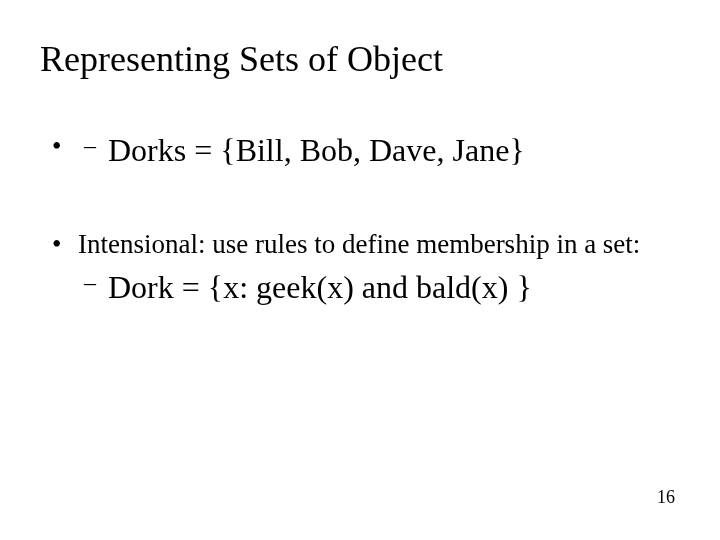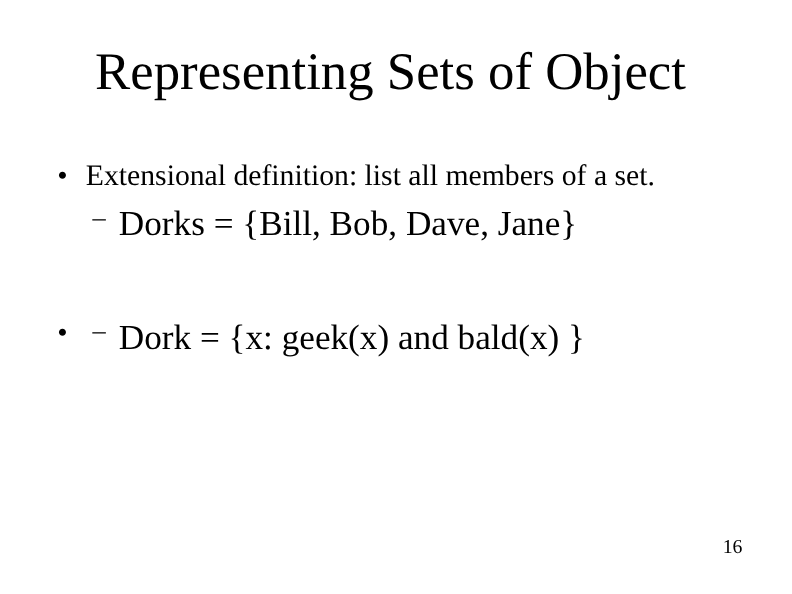--- a/index.html
+++ b/index.html
@@ -16,23 +16,23 @@
       position: relative;
       overflow: hidden;
     }
     .slide {
       width: 100%;
       height: 100%;
       padding: 30px 50px 30px 40px;
       position: relative;
     }
     .title {
-      font-size: 48px;
+      font-size: 36px;
       font-weight: normal;
-      text-align: center;
+      text-align: left;
       margin-top: 8px;
       margin-bottom: 50px;
     }
     .bullet-list {
       list-style: none;
       padding-left: 10px;
     }
     .bullet-item {
       font-size: 27px;
       line-height: 1.25;
@@ -77,33 +77,33 @@
     }
   </style>
 </head>
 <body>
 
 <div class="slide">
   <h1 class="title">Representing Sets of Object</h1>
 
   <ul class="bullet-list">
     <li class="bullet-item">
-      <span>Extensional definition: list all members of a set.</span>
       <ul class="sub-list">
         <li class="sub-item">
           <span>Dorks = {Bill, Bob, Dave, Jane}</span>
         </li>
       </ul>
     </li>
   </ul>
 
   <div class="spacer"></div>
 
   <ul class="bullet-list">
     <li class="bullet-item">
+      <span>Intensional: use rules to define membership in a set:</span>
       <ul class="sub-list">
         <li class="sub-item">
           <span>Dork = {x: geek(x) and bald(x) }</span>
         </li>
       </ul>
     </li>
   </ul>
 
   <div class="page-number">16</div>
 </div>

